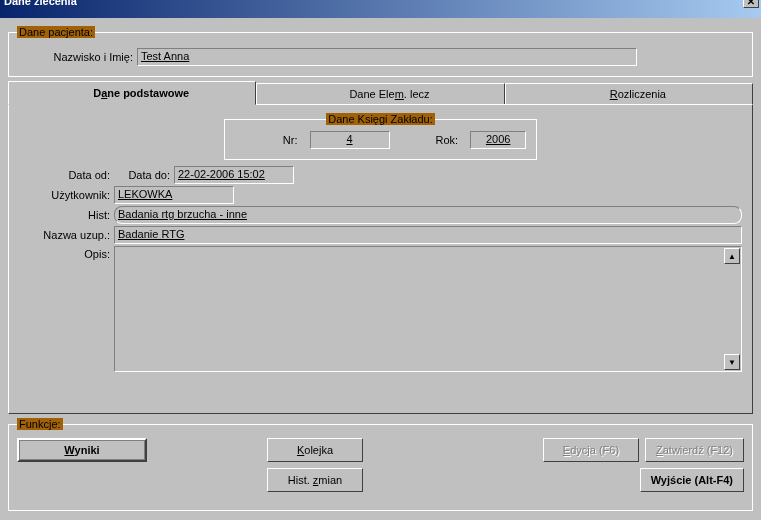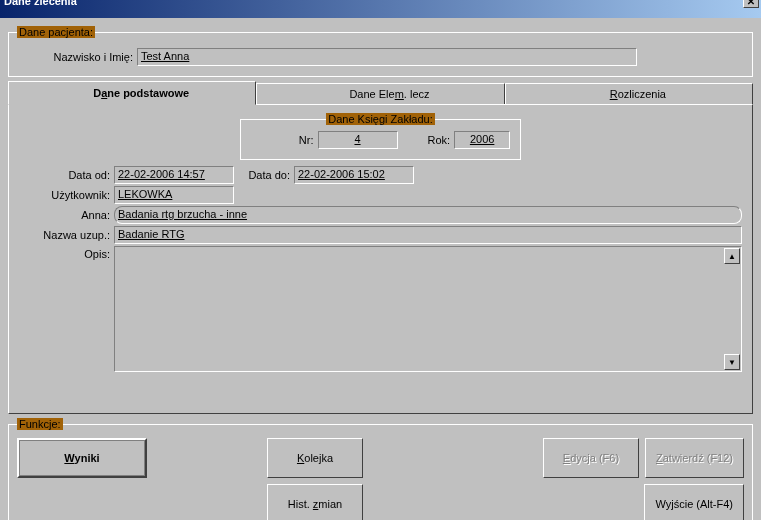--- a/index.html
+++ b/index.html
@@ -137,21 +137,21 @@
   .innerbox {
     border:1px groove #fff;
     padding:6px 10px 8px 10px;
     display:inline-block;
   }
   .innerbox legend { font-size:11px; }
   .btn {
     background:#c0c0c0;
     border:1px solid;
     border-top-color:#fff;border-left-color:#fff;border-right-color:#404040;border-bottom-color:#404040;
-    height:40px;
+    height:24px;
     font-family:inherit;font-size:11px;
     padding:0 10px;
     cursor:pointer;
     min-width:96px;
   }
   .btn.thick { border:2px solid; border-top-color:#fff;border-left-color:#fff;border-right-color:#404040;border-bottom-color:#404040; box-shadow: inset 0 0 0 1px #808080; font-weight:bold;}
   .btn:disabled { color:#808080; text-shadow:1px 1px 0 #fff; cursor:default;}
   .btn .ul { text-decoration: underline; }
   .checkbox {
     width:13px;height:13px;
@@ -193,46 +193,45 @@
     <div class="tab">
       <span><span></span><span class="ul">R</span><span>ozliczenia</span></span>
     </div>
   </div>
 
   <div class="tabpanel" style="height:310px;">
 
     <div style="text-align:center;">
       <fieldset class="groupbox innerbox" style="display:inline-block; margin:0 auto 6px auto;">
         <legend>Dane Księgi Zakładu:</legend>
-        <div class="row" style="justify-content:center; gap:0;padding-left:48px;">
+        <div class="row" style="justify-content:center; gap:8px;padding-left:48px;">
           <span class="lbl">Nr:</span>
           <div class="input" style="width:80px;">4</div>
           <span style="width:30px;"></span>
           <span class="lbl">Rok:</span>
           <div class="input" style="width:56px;">2006</div>
         </div>
       </fieldset>
     </div>
 
     <div class="row">
       <div class="lbl" style="width:95px;">Data od:</div>
-      <div class="input" style="width:120px;">22-02-2006 14:57</div>
       <div class="lbl" style="width:60px;">Data do:</div>
       <div class="input" style="width:120px;">22-02-2006 15:02</div>
     </div>
 
 
     <div class="row">
       <div class="lbl" style="width:95px;">Użytkownik:</div>
       <div class="input" style="width:120px;">LEKOWKA</div>
       <div style="width:4px;"></div>
     </div>
 
     <div class="row">
-      <div class="lbl" style="width:95px;">Anna:</div>
+      <div class="lbl" style="width:95px;">Hist:</div>
       <div class="input" style="flex:1;border-radius:8px;">Badania rtg brzucha - inne</div>
     </div>
 
     <div class="row">
       <div class="lbl" style="width:95px;">Nazwa uzup.:</div>
       <div class="input" style="flex:1;">Badanie RTG</div>
     </div>
 
     <div class="row" style="align-items:flex-start;">
       <div class="lbl" style="width:95px; padding-top:2px;">Opis:</div>
@@ -257,20 +256,20 @@
           <button class="btn"><span class="ul">K</span><span>olejka</span></button>
           <button class="btn"><span>Hist. </span><span class="ul">z</span><span>mian</span></button>
         </div>
         <div style="flex:1;"></div>
         <div class="funccol" style="align-items:flex-end;">
           <div style="display:flex; gap:6px;">
             <button class="btn" disabled=""><span class="ul">E</span><span>dycja (F6)</span></button>
             <button class="btn" disabled=""><span class="ul">Z</span><span>atwierdź (F12)</span></button>
           </div>
           <div style="display:flex; gap:6px; justify-content:flex-end; width:100%;">
-            <button class="btn" style="font-weight:normal;"><span>Wy</span><span class="ul">j</span><span>ście (Alt-F4)</span></button>
+            <button class="btn" style="font-weight:bold;"><span>Wy</span><span class="ul">j</span><span>ście (Alt-F4)</span></button>
           </div>
         </div>
       </div>
     </fieldset>
   </div>
 
 </div>
 
 </body></html>

